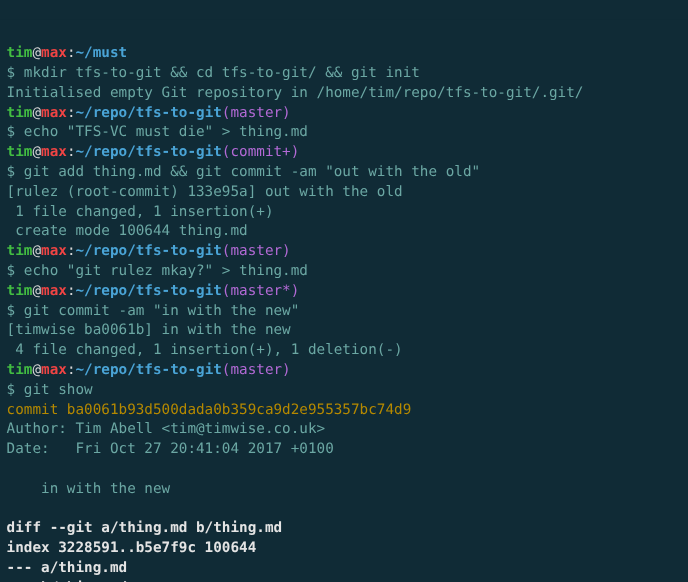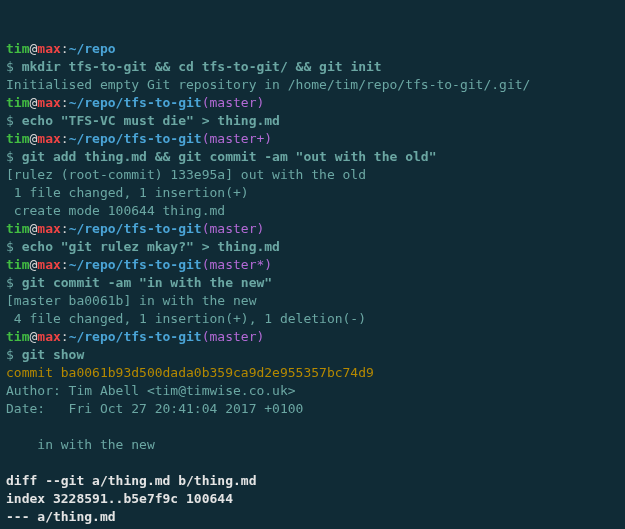--- a/index.html
+++ b/index.html
@@ -18,42 +18,42 @@
   .term {
     padding: 4px 6px;
   }
   .user   { color: #42bd42; font-weight: bold; text-align: center; }
   .at     { color: #d7d7d7; }
   .host   { color: #ef4444; font-weight: bold; }
   .colon  { color: #d7d7d7; }
   .path   { color: #4aa4d6; font-weight: bold; }
   .branch { color: #b36ad6; }
   .dollar { color: #6ba7a3; }
-  .cmd    { color: #6ba7a3; font-weight: bold; }
+  .cmd    { color: #6ba7a3; }
   .out    { color: #6ba7a3; }
   .commit { color: #b58900; }
   .white  { color: #e4e4e4; font-weight: bold; }
 </style>
 </head>
 <body>
-<div class="term"><span class="user">tim</span><span class="at">@</span><span class="host">max</span><span class="colon">:</span><span class="path">~/repo</span>
+<div class="term"><span class="user">tim</span><span class="at">@</span><span class="host">max</span><span class="colon">:</span><span class="path">~/must</span>
 <span class="dollar">$ </span><span class="cmd">mkdir tfs-to-git &amp;&amp; cd tfs-to-git/ &amp;&amp; git init</span>
 <span class="out">Initialised empty Git repository in /home/tim/repo/tfs-to-git/.git/</span>
 <span class="user">tim</span><span class="at">@</span><span class="host">max</span><span class="colon">:</span><span class="path">~/repo/tfs-to-git</span><span class="branch">(master)</span>
 <span class="dollar">$ </span><span class="cmd">echo "TFS-VC must die" &gt; thing.md</span>
-<span class="user">tim</span><span class="at">@</span><span class="host">max</span><span class="colon">:</span><span class="path">~/repo/tfs-to-git</span><span class="branch">(master+)</span>
+<span class="user">tim</span><span class="at">@</span><span class="host">max</span><span class="colon">:</span><span class="path">~/repo/tfs-to-git</span><span class="branch">(commit+)</span>
 <span class="dollar">$ </span><span class="cmd">git add thing.md &amp;&amp; git commit -am "out with the old"</span>
 <span class="out">[rulez (root-commit) 133e95a] out with the old</span>
 <span class="out"> 1 file changed, 1 insertion(+)</span>
 <span class="out"> create mode 100644 thing.md</span>
 <span class="user">tim</span><span class="at">@</span><span class="host">max</span><span class="colon">:</span><span class="path">~/repo/tfs-to-git</span><span class="branch">(master)</span>
 <span class="dollar">$ </span><span class="cmd">echo "git rulez mkay?" &gt; thing.md</span>
 <span class="user">tim</span><span class="at">@</span><span class="host">max</span><span class="colon">:</span><span class="path">~/repo/tfs-to-git</span><span class="branch">(master*)</span>
 <span class="dollar">$ </span><span class="cmd">git commit -am "in with the new"</span>
-<span class="out">[master ba0061b] in with the new</span>
+<span class="out">[timwise ba0061b] in with the new</span>
 <span class="out"> 4 file changed, 1 insertion(+), 1 deletion(-)</span>
 <span class="user">tim</span><span class="at">@</span><span class="host">max</span><span class="colon">:</span><span class="path">~/repo/tfs-to-git</span><span class="branch">(master)</span>
 <span class="dollar">$ </span><span class="cmd">git show</span>
 <span class="commit">commit ba0061b93d500dada0b359ca9d2e955357bc74d9</span>
 <span class="out">Author: Tim Abell &lt;tim@timwise.co.uk&gt;</span>
 <span class="out">Date:   Fri Oct 27 20:41:04 2017 +0100</span>
 <span class="out"> </span>
 <span class="out">    in with the new</span>
 <span class="out"> </span>
 <span class="white">diff --git a/thing.md b/thing.md</span>

